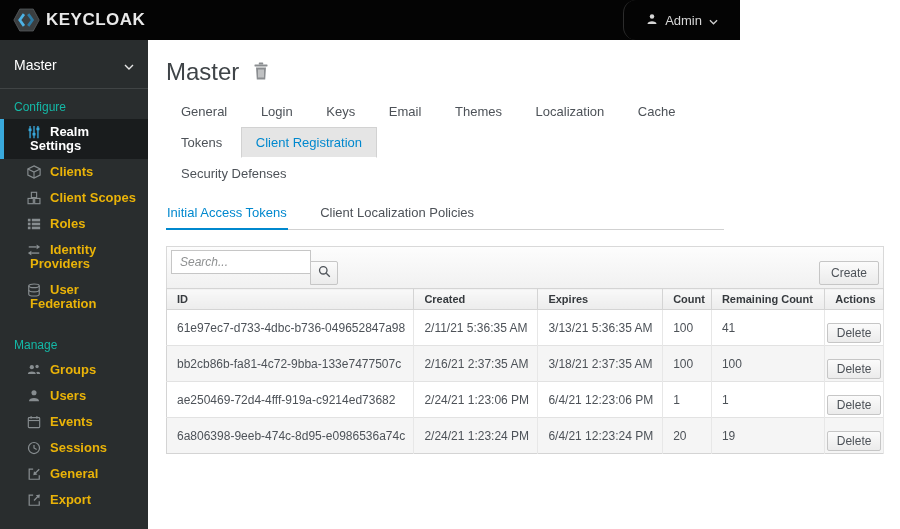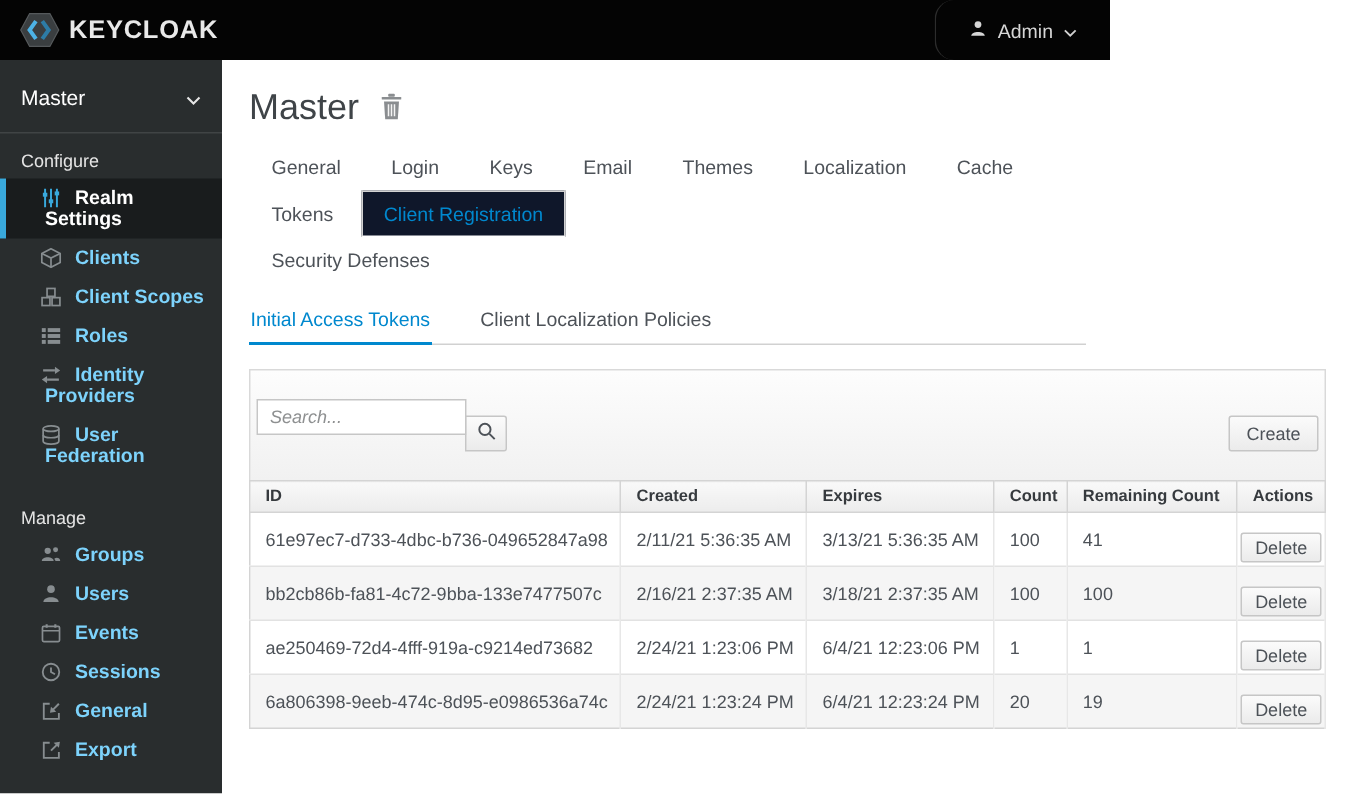--- a/index.html
+++ b/index.html
@@ -22,53 +22,53 @@
 
   
   .cols { flex:1; display:flex; min-height:0; }
   .sidebar { width:148px; flex:0 0 148px; background:#292d2e; color:#d8dcde; }
   .main { flex:1; background:#fff; padding:12px 16px 0 18px; min-width:0; }
 
   
   .realm-select { display:flex; align-items:center; justify-content:space-between;
                   padding:17px 14px 15px 14px; font-size:14px; color:#fff;
                   cursor:pointer; border-bottom:1px solid #404445; }
-  .section-label { padding:11px 14px 5px 14px; font-size:12px; color:#e5e5e5; }
+  .section-label { padding:11px 14px 5px 14px; font-size:12px; color:#14b8a6; }
   .nav { list-style:none; margin:0; padding:0; }
   .nav li { position:relative; padding:6px 6px 6px 30px; text-indent:20px;
-            font-size:13px; font-weight:600; color:#7dd3fc; cursor:pointer;
+            font-size:13px; font-weight:600; color:#eab308; cursor:pointer;
             line-height:14px; }
   .nav li .ico { position:absolute; left:27px; top:6px; color:#878d90;
                  text-indent:0; }
   .nav li.active { background:#191c1d; color:#fff; }
   .nav li.active .ico { color:#39a9dc; }
   .nav li.active::before { content:""; position:absolute; left:0; top:0;
                            bottom:0; width:4px; background:#39a9dc; }
   .manage-gap { margin-top:10px; }
 
   
   .title-row { display:flex; align-items:center; gap:14px; margin:6px 0 10px 0; }
   .page-title { font-size:24px; font-weight:400; color:#3f4448; margin:0; }
   .trash-btn { background:none; border:none; padding:0; cursor:pointer;
                color:#767b80; display:flex; }
 
   .tabs { font-size:13px; }
   .tab { display:inline-block; padding:7px 14px; color:#4d5258; cursor:pointer;
          border:1px solid transparent; }
   .tab.active { color:#0088ce; border:1px solid #d2d2d2;
-                border-bottom-color:#fff; background:#0f172a; }
+                border-bottom-color:#fff; background:#e5e5e5; }
 
   .subtabs { margin-top:8px; border-bottom:1px solid #d1d1d1; }
   .subtab { display:inline-block; padding:8px 1px; margin-right:27px;
             font-size:13px; color:#4d5258; cursor:pointer; margin-bottom:0; }
   .subtab.active { color:#0088ce; border-bottom:2px solid #0088ce;
                    margin-bottom:-1px; }
 
   .table-wrap { margin-top:16px; width:718px; }
-  .toolbar { display:flex; align-items:center; padding:19px 4px;
+  .toolbar { display:flex; align-items:center; padding:3px 4px;
              background:linear-gradient(#fdfdfd,#f1f1f1);
              border:1px solid #d9d9d9; border-bottom:none; }
   .search-group { display:flex; }
   .search-input { width:140px; height:24px; border:1px solid #c6c6c6;
                   padding:2px 8px; font-size:12px; color:#4d5258;
                   font-family:"Liberation Sans", sans-serif; outline:none; }
   .search-input::placeholder { font-style:italic; color:#8e9091; }
   .btn { background:linear-gradient(#fbfbfb,#ebebeb); border:1px solid #c6c6c6;
          border-radius:2px; color:#4d5258; font-size:12px; cursor:pointer;
          font-family:"Liberation Sans", sans-serif;margin-top:11px; }

